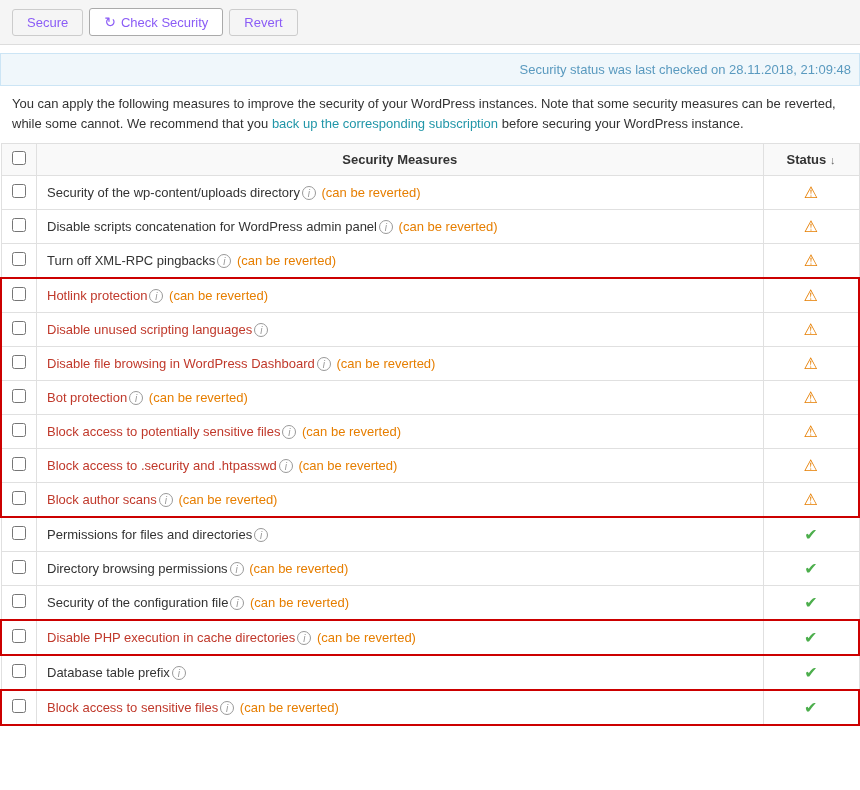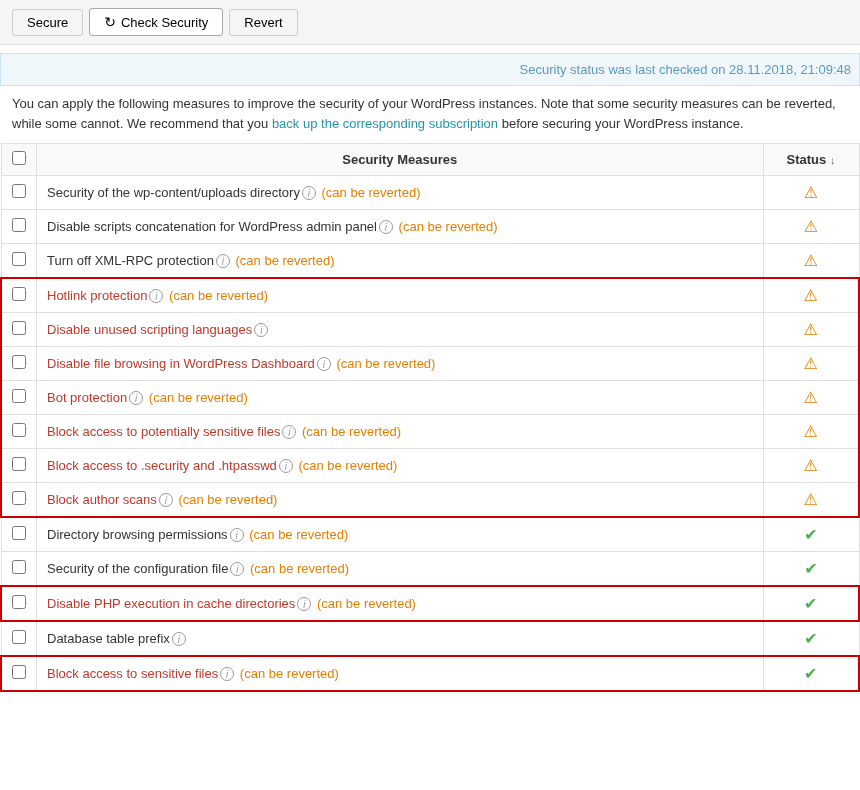--- a/index.html
+++ b/index.html
@@ -20,21 +20,21 @@
       border-bottom: 1px solid #ddd;
     }
 
     .btn {
       padding: 5px 14px;
       border: 1px solid #ccc;
       background: #f5f5f5;
       cursor: pointer;
       font-size: 13px;
       border-radius: 3px;
-      color: #000000;
+      color: #8b5cf6;
     }
 
     .btn-check {
       background: #fff;
       border: 1px solid #aaa;
       display: flex;
       align-items: center;
       gap: 5px;
     }
 
@@ -210,21 +210,21 @@
         <td><span>Security of the wp-content/uploads directory</span><span class="info-icon">i</span><span class="can-revert"> (can be reverted)</span></td>
         <td><span class="status-warning">⚠</span></td>
       </tr>
       <tr>
         <td><input type="checkbox" style=""></td>
         <td><span>Disable scripts concatenation for WordPress admin panel</span><span class="info-icon">i</span><span class="can-revert"> (can be reverted)</span></td>
         <td><span class="status-warning">⚠</span></td>
       </tr>
       <tr>
         <td><input type="checkbox" style=""></td>
-        <td><span>Turn off XML-RPC protection</span><span class="info-icon">i</span><span class="can-revert"> (can be reverted)</span></td>
+        <td><span>Turn off XML-RPC pingbacks</span><span class="info-icon">i</span><span class="can-revert"> (can be reverted)</span></td>
         <td><span class="status-warning">⚠</span></td>
       </tr>
       <tr class="red-box-row first-in-group">
         <td><input type="checkbox" style=""></td>
         <td><span style="color: rgb(192, 57, 43);">Hotlink protection</span><span class="info-icon">i</span><span class="can-revert"> (can be reverted)</span></td>
         <td><span class="status-warning">⚠</span></td>
       </tr>
       <tr class="red-box-row">
         <td><input type="checkbox" style=""></td>
         <td><span style="color: rgb(192, 57, 43);">Disable unused scripting languages</span><span class="info-icon">i</span></td>
@@ -247,20 +247,25 @@
       </tr>
       <tr class="red-box-row">
         <td><input type="checkbox" style=""></td>
         <td><span style="color: rgb(192, 57, 43);">Block access to .security and .htpasswd</span><span class="info-icon">i</span><span class="can-revert"> (can be reverted)</span></td>
         <td><span class="status-warning">⚠</span></td>
       </tr>
       <tr class="red-box-row last-in-group">
         <td><input type="checkbox" style=""></td>
         <td><span style="color: rgb(192, 57, 43);">Block author scans</span><span class="info-icon">i</span><span class="can-revert"> (can be reverted)</span></td>
         <td><span class="status-warning">⚠</span></td>
+      </tr>
+      <tr>
+        <td><input type="checkbox" style=""></td>
+        <td><span>Permissions for files and directories</span><span class="info-icon">i</span></td>
+        <td><span class="status-ok">✔</span></td>
       </tr>
       <tr>
         <td><input type="checkbox" style=""></td>
         <td><span>Directory browsing permissions</span><span class="info-icon">i</span><span class="can-revert"> (can be reverted)</span></td>
         <td><span class="status-ok">✔</span></td>
       </tr>
       <tr>
         <td><input type="checkbox" style=""></td>
         <td><span>Security of the configuration file</span><span class="info-icon">i</span><span class="can-revert"> (can be reverted)</span></td>
         <td><span class="status-ok">✔</span></td>

